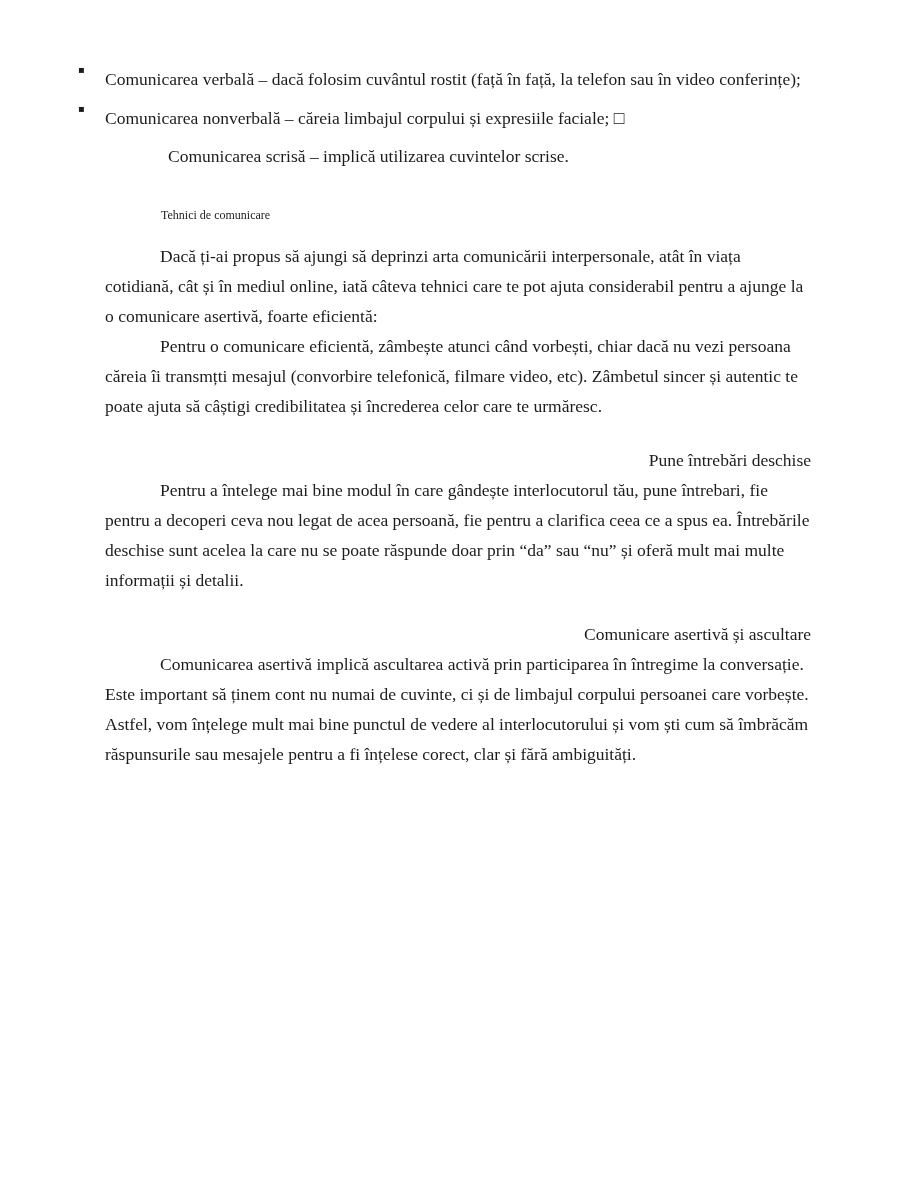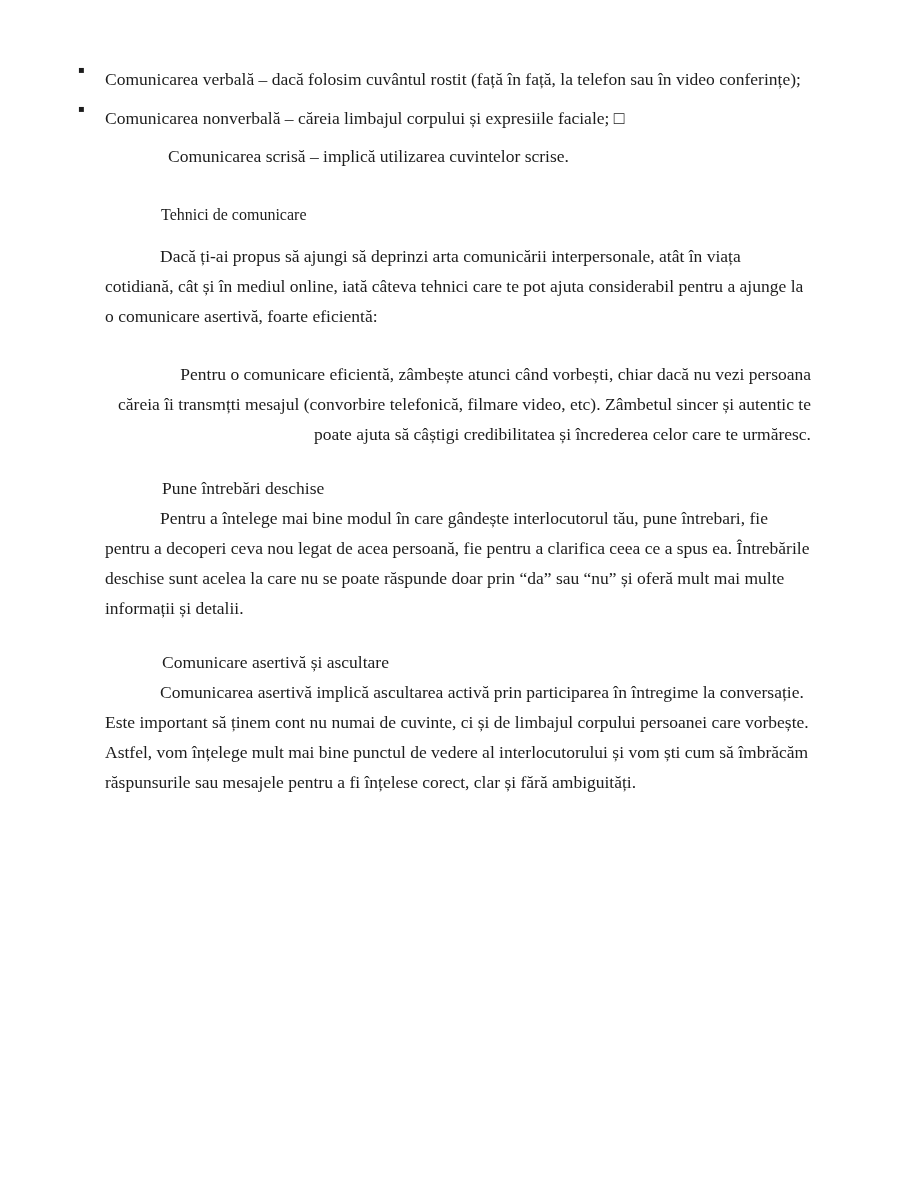--- a/index.html
+++ b/index.html
@@ -45,38 +45,37 @@
     margin-top: 9px;
   }
   .cont-line {
     margin: 8px;
     text-indent: 55px;
   }
   .section-heading {
     margin: 29px 0 11px 0;
     text-indent: 56px;
     font-weight: normal;
-    font-size: 16px;
+    font-size: 12px;
     line-height: 30px;
   }
   .section-subheading {
     margin: 24px 0 0 0;
     text-indent: 57px;
     font-weight: normal;
     font-size: 17.5px;
     line-height: 30px;
+    text-align: right;
   }
   .para {
     margin: 0;
     text-indent: 55px;
     text-align: left;
   }
   .para.spaced {
-    margin-top: 28px;
-    text-align: right;
   }
 </style>
 </head>
 <body>
 
 <div class="page">
 
   <ul class="bullet-list">
     <li class="bullet-item">
       <span class="bullet-glyph">▪</span>

